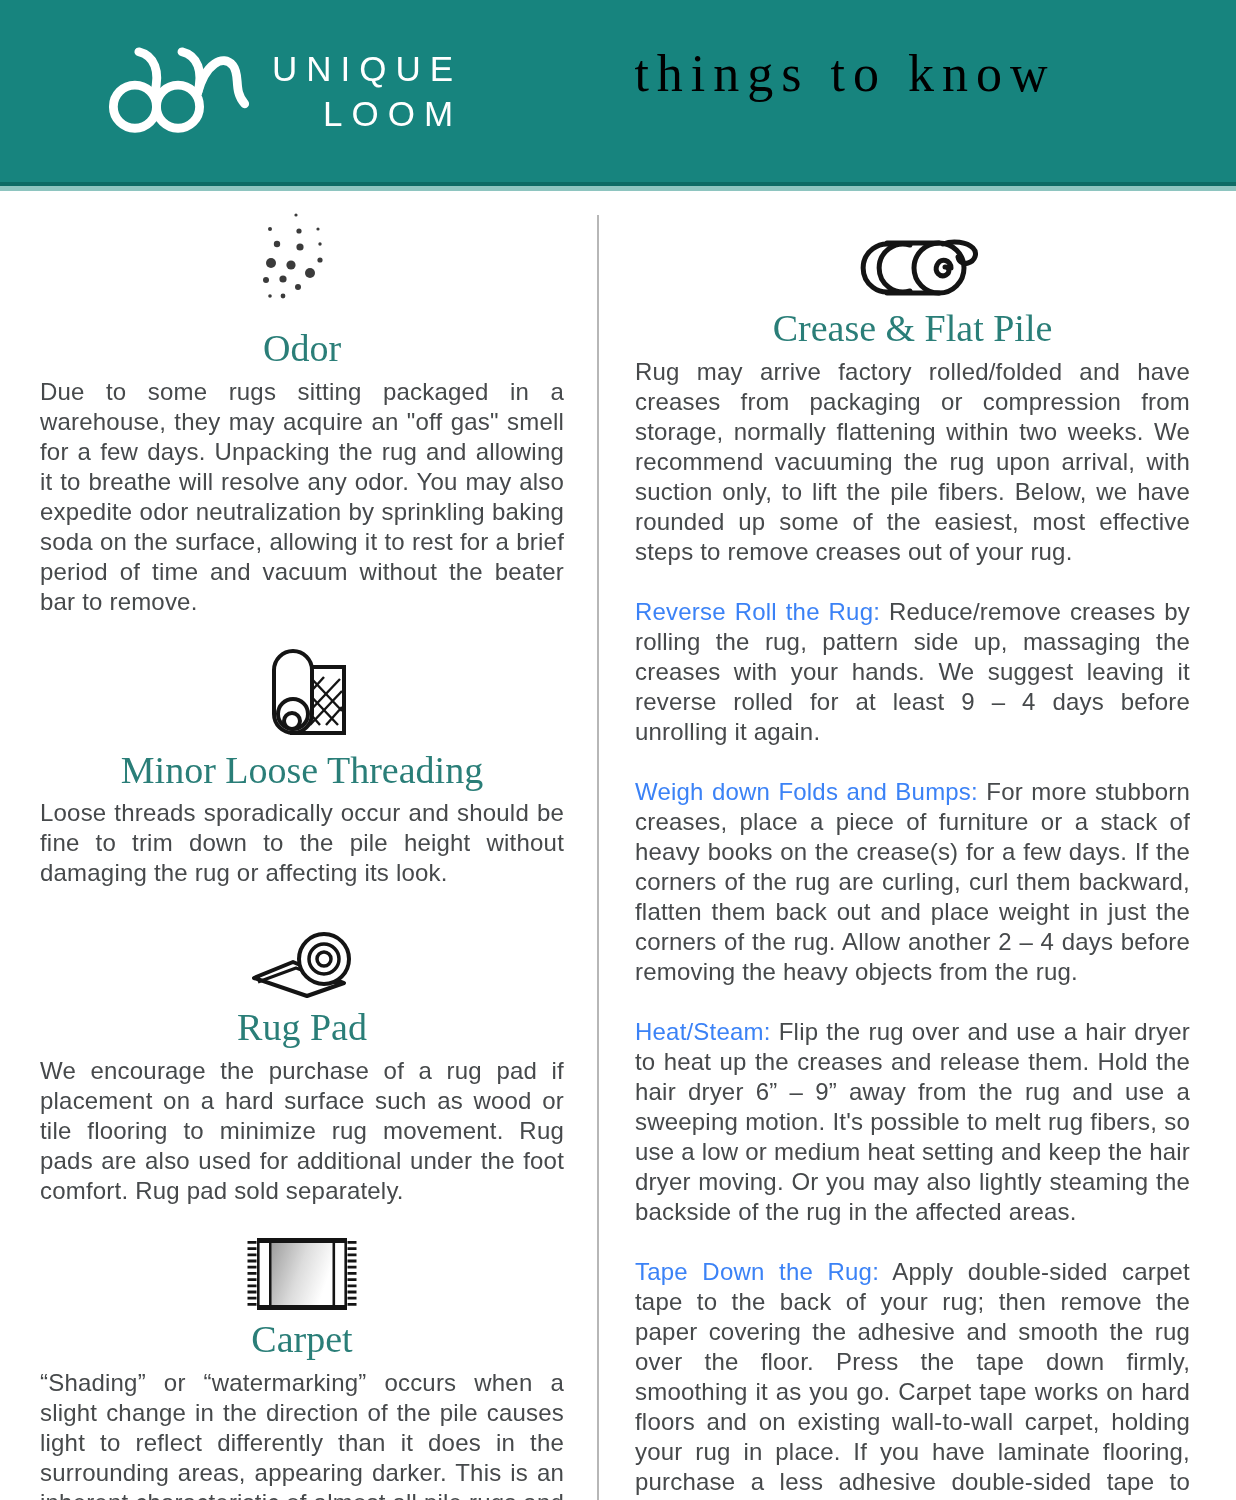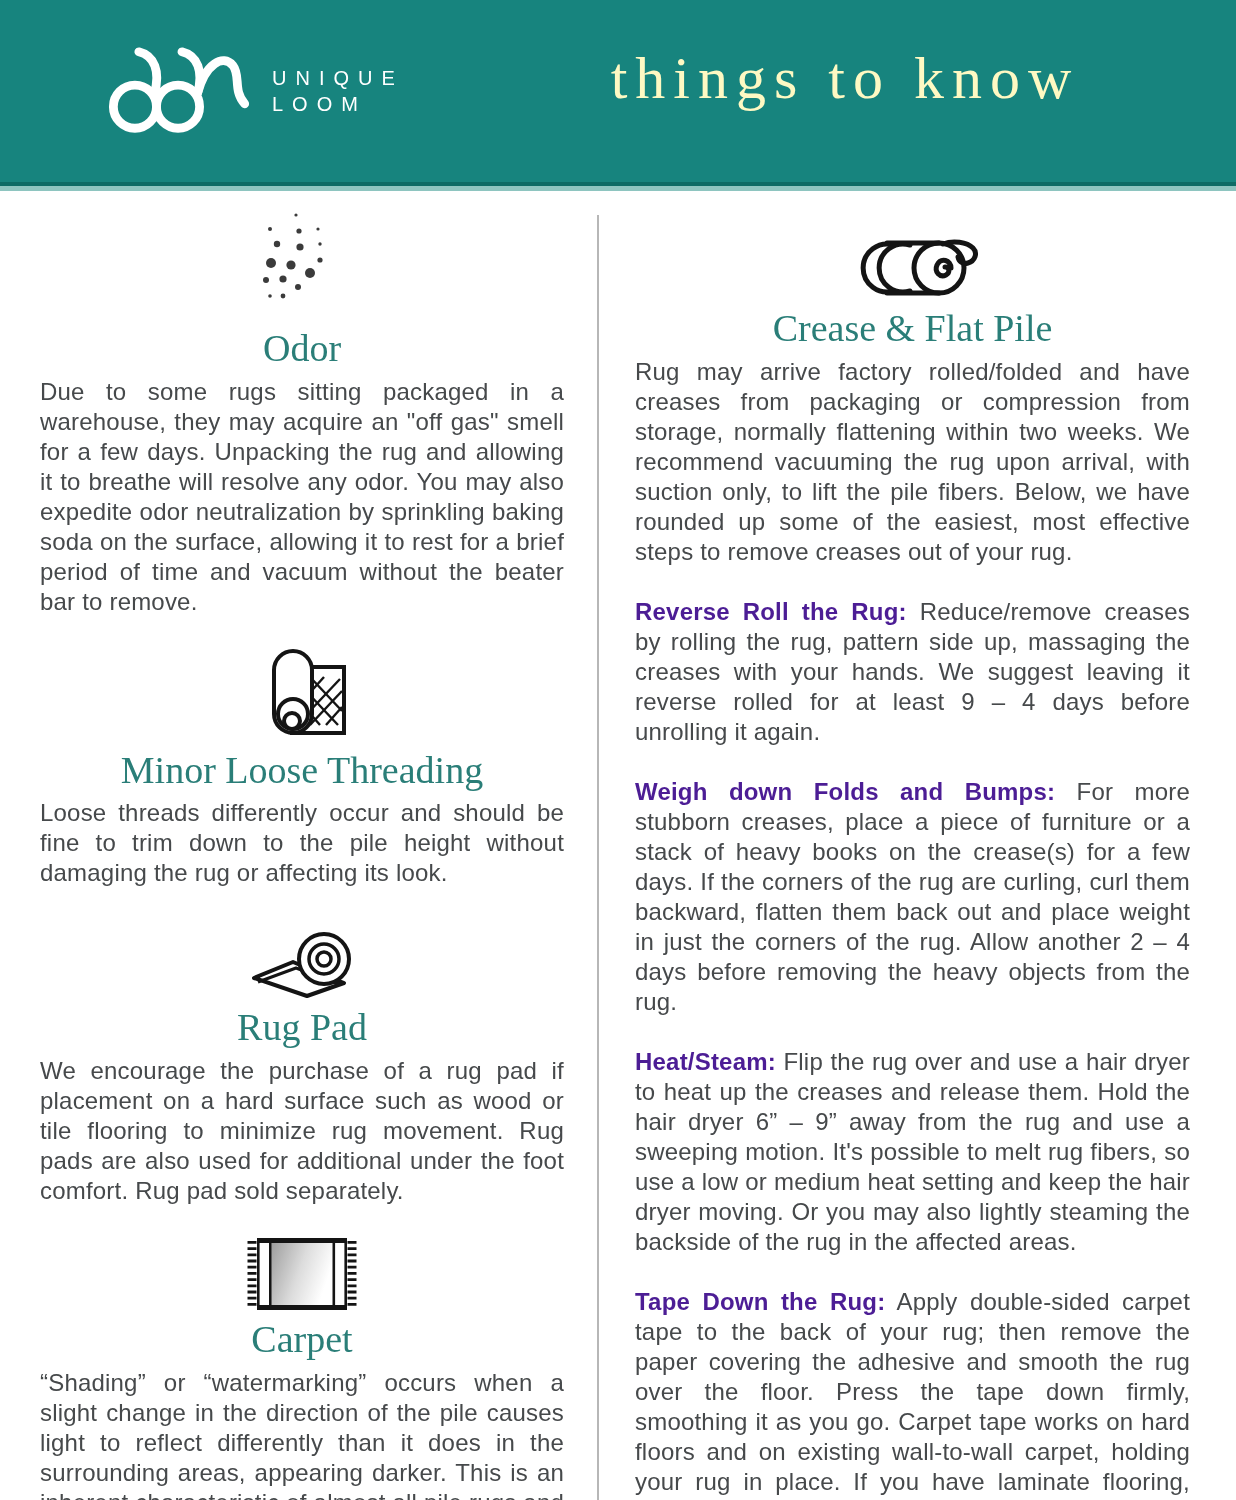--- a/index.html
+++ b/index.html
@@ -10,45 +10,45 @@
   
   .header{
     position:relative;height:182px;background:#17847e;
     display:flex;align-items:center;
   }
   .header-accent{height:4px;background:#0d6b65;}
   .header-strip{height:5px;background:#8ec5c0;}
   .logo-group{display:flex;align-items:center;margin-left:104px;}
   .logo-mark{width:152px;height:98px;}
   .brand-text{
-    margin-left:16px;color:#ffffff;font-size:20px;letter-spacing:9px;
-    line-height:1.3;text-align:left;font-weight:400;
+    margin-left:16px;color:#ffffff;font-size:35px;letter-spacing:9px;
+    line-height:1.3;text-align:right;font-weight:400;
   }
   .page-title{
     position:absolute;left:505px;top:44px;width:680px;text-align:center;
-    color:#fef9c3;font-family:"Liberation Serif",serif;font-size:60px;
+    color:#000000;font-family:"Liberation Serif",serif;font-size:52px;
     letter-spacing:8px;font-weight:400;white-space:nowrap;
   }
   
   .columns{position:absolute;top:191px;left:0;right:0;bottom:0;display:flex;}
   .divider{position:absolute;left:597px;top:24px;bottom:0;width:2px;background:#b7b7b7;}
   .col-left{width:598px;box-sizing:border-box;padding:0 34px 0 40px;}
   .col-right{flex:1;box-sizing:border-box;padding:0 46px 0 37px;}
   .section{text-align:center;}
   .icon-row{display:flex;justify-content:center;}
   h2.sec-heading{
     font-family:Liberation Serif, serif;font-weight:400;color:#2a7e78;
     font-size:38px;margin:6px 0 6px 0;line-height:1.15;
   }
   p.body-text{
     text-align:justify;font-size:24px;line-height:30px;color:#46494b;
     margin:0;letter-spacing:0.2px;
   }
   p.tip{margin-top:30px;}
-  p.tip strong{color:#4c1d95;font-weight:bold;}
+  p.tip strong{color:#3b82f6;font-weight:normal;}
   .mt18{margin-top:18px;} .mt30{margin-top:30px;} .mt34{margin-top:34px;} .mt44{margin-top:44px;}
   .rc-head{margin-top:14px;}
 </style>
 </head>
 <body>
 
 <div class="page">
 
   <div class="header">
     <div class="logo-group">
@@ -119,21 +119,21 @@
               <path d="M54,62 L68,78"></path>
             </g>
             <g fill="#ffffff" stroke="#141414" stroke-width="4">
               <rect x="22" y="4" width="38" height="82" rx="19"></rect>
               <circle cx="41" cy="67" r="15"></circle>
               <circle cx="40" cy="74" r="8"></circle>
             </g>
           </svg>
         </div>
         <h2 class="sec-heading">Minor Loose Threading</h2>
-        <p class="body-text">Loose threads differently occur and should be fine to trim down to the pile height without damaging the rug or affecting its look.</p>
+        <p class="body-text">Loose threads sporadically occur and should be fine to trim down to the pile height without damaging the rug or affecting its look.</p>
       </div>
 
       <div class="section">
         <div class="icon-row mt34">
           <svg width="110" height="78" viewBox="0 0 110 78">
             <g fill="#ffffff" stroke="#141414" stroke-width="4" stroke-linejoin="round">
               <path d="M7,56 L46,40 L97,61 L60,74 Z"></path>
               <path d="M11,60 L49,46 L92,62" fill="none" stroke-width="3"></path>
               <circle cx="77" cy="37" r="25"></circle>
               <circle cx="77" cy="37" r="15" stroke-width="3.5"></circle>

